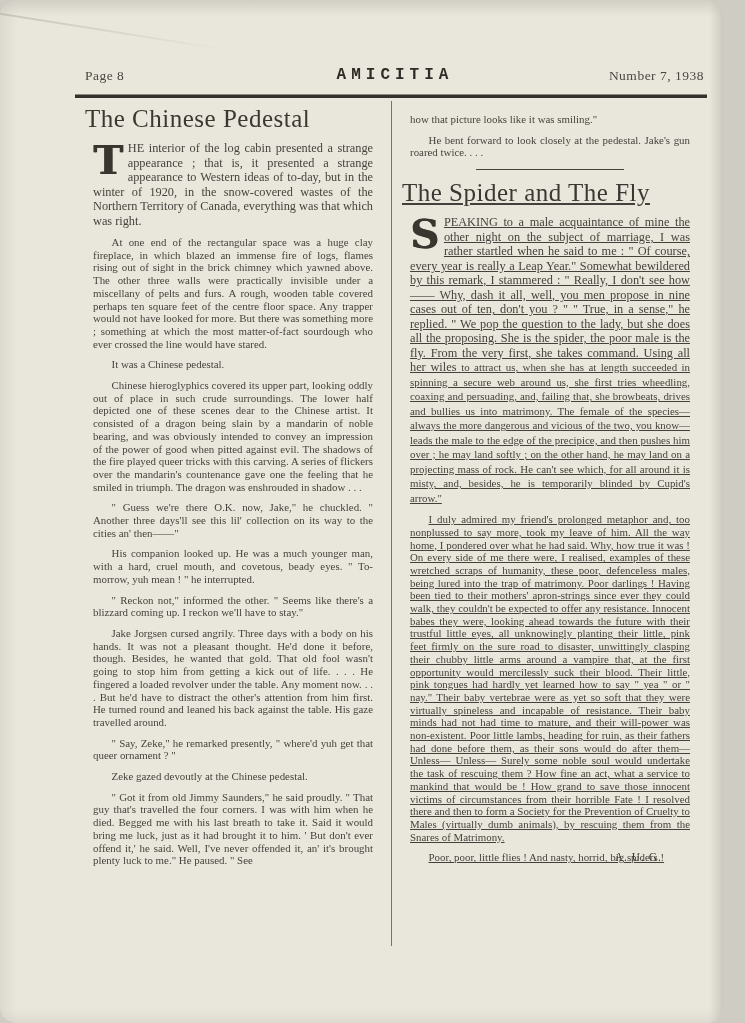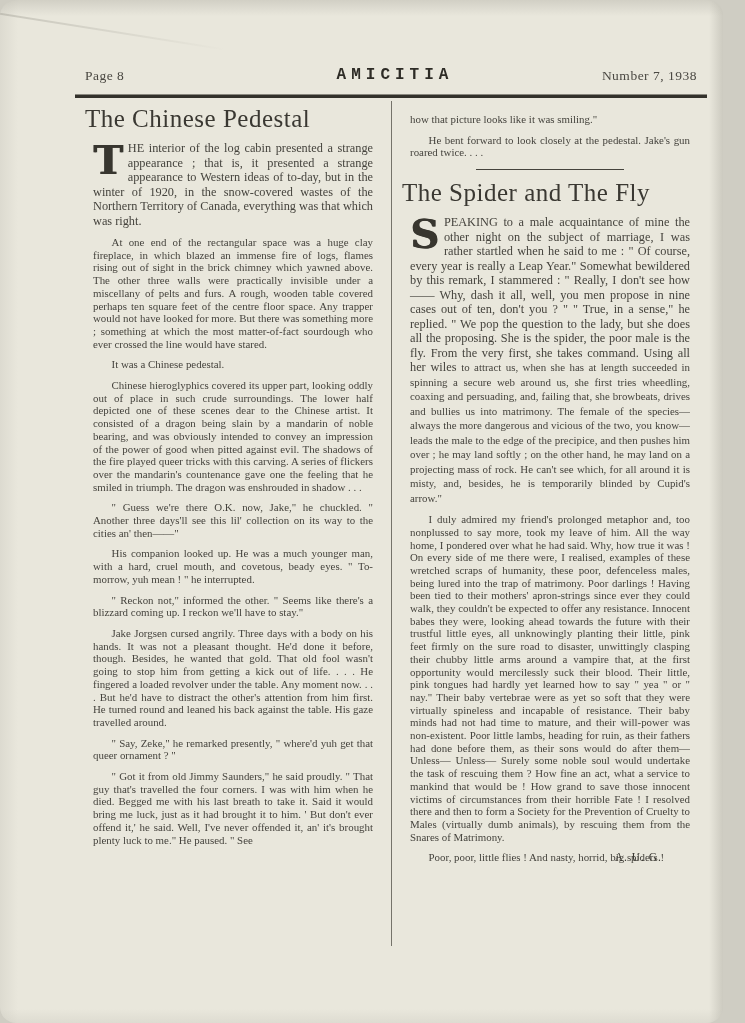--- a/index.html
+++ b/index.html
@@ -13,41 +13,41 @@
       linear-gradient(270deg, rgba(185,183,173,.6) 0px, rgba(185,183,173,0) 14px);
     color:#43413b;border-radius:16px;}
   .crease{position:absolute;left:-30px;top:8px;width:260px;height:2px;
     background:linear-gradient(90deg, rgba(160,158,148,.5), rgba(160,158,148,0));
     transform:rotate(9deg);transform-origin:left top;}
   
   .header-row{position:absolute;top:66px;left:85px;width:620px;height:20px;}
   .page-label{position:absolute;left:0;top:2px;font-size:13.5px;letter-spacing:.5px;color:#4a4842;}
   .masthead{position:absolute;left:0;right:0;top:0;text-align:center;font-size:16px;
     font-weight:bold;letter-spacing:5px;color:#2e2c26;font-family:Liberation Mono, monospace;}
-  .issue-label{position:absolute;right:8px;top:2px;font-size:13.5px;letter-spacing:.5px;color:#4a4842;}
+  .issue-label{position:absolute;right:1px;top:2px;font-size:13.5px;letter-spacing:.5px;color:#4a4842;}
   .header-rule{position:absolute;top:94px;left:75px;width:632px;height:3px;background:#33312b;
     border-top:1px solid #8a887f;}
   
   .col-divider{position:absolute;left:391px;top:101px;width:1px;height:845px;background:#75736a;}
   .col{position:absolute;top:105px;width:296px;}
   .col-left{left:85px;}
   .col-right{left:402px;}
   .article-title{font-size:25px;font-weight:normal;letter-spacing:.5px;color:#3a3832;
     margin:0 0 7px 0;line-height:28px;}
   p{margin:8px;text-align:justify;font-size:10.9px;line-height:12.7px;color:#45433d;text-indent:1.7em;}
   p.no-indent{text-indent:0;}
   .opening{font-size:12.3px;line-height:14.5px;text-indent:0;}
   .drop-cap{float:left;font-size:40px;line-height:31px;font-weight:bold;color:#38362f;
     padding:3px 5px 0 0;font-family:"DejaVu Serif",serif;text-shadow:1px 0 0 #38362f;}
   .sig-line{position:relative;}
   .signature{position:absolute;right:6px;bottom:0;font-variant:small-caps;letter-spacing:1.5px;
     font-size:11.5px;color:#3d3b35;text-indent:0;}
   .signature.plain{font-variant:normal;letter-spacing:1px;right:28px;}
   .mid-rule{width:148px;height:0;border-top:1.5px solid #45433c;margin:10px auto 9px auto;}
-  .a2-title-block{margin-top:2px;}
+  .a2-title-block{margin-top:2px;text-decoration:underline;}
 </style>
 </head>
 <body>
 
 <div class="scan-page">
   <div class="crease"></div>
 
   <div class="header-row">
     <span class="page-label">Page 8</span>
     <span class="masthead">AMICITIA</span>
@@ -60,20 +60,21 @@
     <h1 class="article-title">The Chinese Pedestal</h1>
     <p class="opening no-indent"><span class="drop-cap">T</span><span>HE interior of the log cabin presented a strange appearance ; that is, it presented a strange appearance to Western ideas of to-day, but in the winter of 1920, in the snow-covered wastes of the Northern Territory of Canada, everything was that which was right.</span></p>
     <p>At one end of the rectangular space was a huge clay fireplace, in which blazed an immense fire of logs, flames rising out of sight in the brick chimney which yawned above. The other three walls were practically invisible under a miscellany of pelts and furs. A rough, wooden table covered perhaps ten square feet of the centre floor space. Any trapper would not have looked for more. But there was something more ; something at which the most matter-of-fact sourdough who ever crossed the line would have stared.</p>
     <p>It was a Chinese pedestal.</p>
     <p>Chinese hieroglyphics covered its upper part, looking oddly out of place in such crude surroundings. The lower half depicted one of these scenes dear to the Chinese artist. It consisted of a dragon being slain by a mandarin of noble bearing, and was obviously intended to convey an impression of the power of good when pitted against evil. The shadows of the fire played queer tricks with this carving. A series of flickers over the mandarin's countenance gave one the feeling that he smiled in triumph. The dragon was enshrouded in shadow . . .</p>
     <p>" Guess we're there O.K. now, Jake," he chuckled. " Another three days'll see this lil' collection on its way to the cities an' then——"</p>
     <p>His companion looked up. He was a much younger man, with a hard, cruel mouth, and covetous, beady eyes. " To-morrow, yuh mean ! " he interrupted.</p>
     <p>" Reckon not," informed the other. " Seems like there's a blizzard coming up. I reckon we'll have to stay."</p>
     <p>Jake Jorgsen cursed angrily. Three days with a body on his hands. It was not a pleasant thought. He'd done it before, though. Besides, he wanted that gold. That old fool wasn't going to stop him from getting a kick out of life. . . . He fingered a loaded revolver under the table. Any moment now. . . . But he'd have to distract the other's attention from him first. He turned round and leaned his back against the table. His gaze travelled around.</p>
     <p>" Say, Zeke," he remarked presently, " where'd yuh get that queer ornament ? "</p>
+    <p>Zeke gazed devoutly at the Chinese pedestal.</p>
     <p>" Got it from old Jimmy Saunders," he said proudly. " That guy that's travelled the four corners. I was with him when he died. Begged me with his last breath to take it. Said it would bring me luck, just as it had brought it to him. ' But don't ever offend it,' he said. Well, I've never offended it, an' it's brought plenty luck to me." He paused. " See</p>
   </div>
 
   <div class="col col-right">
     <p class="no-indent">how that picture looks like it was smiling."</p>
     <p>He bent forward to look closely at the pedestal. Jake's gun roared twice. . . .</p>
 
     <div class="mid-rule"></div>
 
     <div class="a2-title-block">

